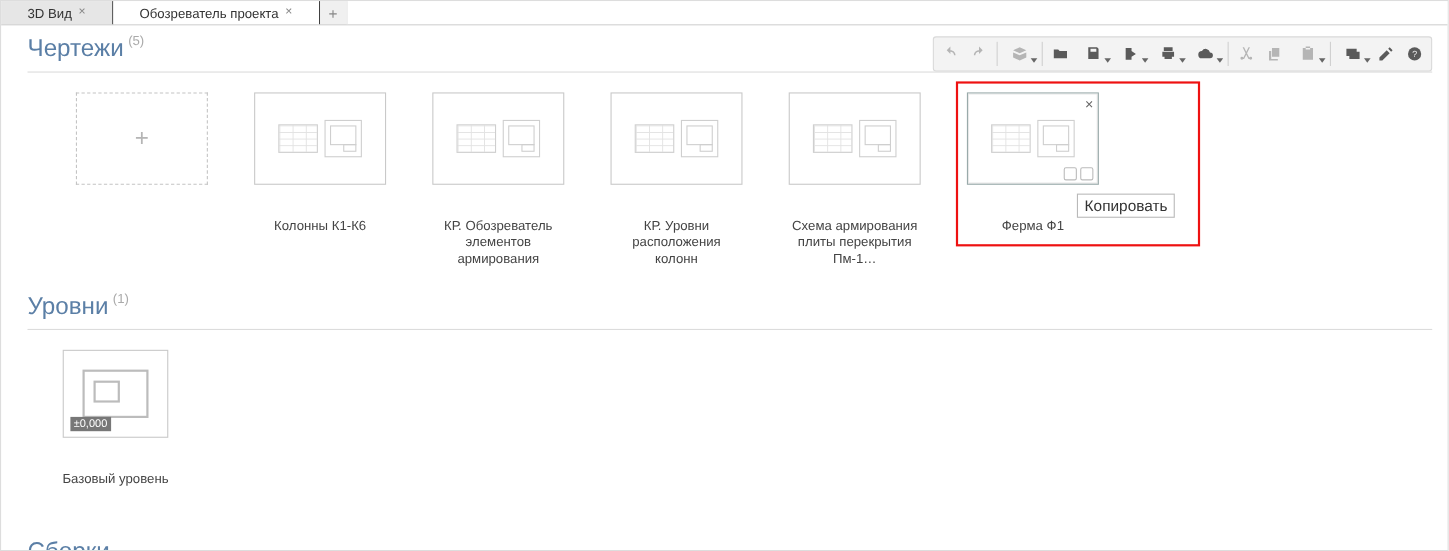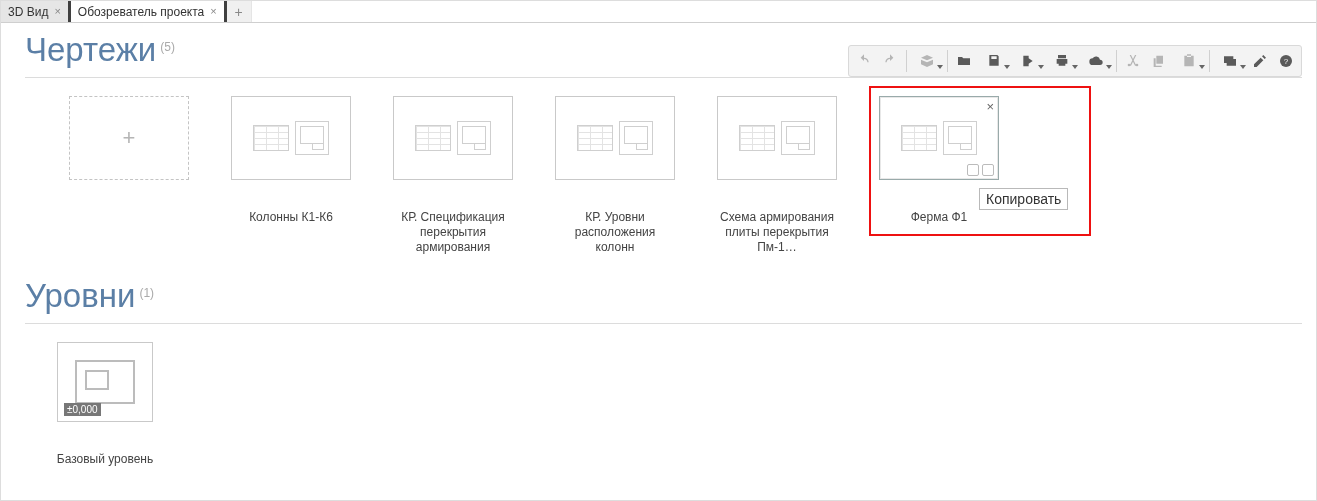--- a/index.html
+++ b/index.html
@@ -20,22 +20,22 @@
     display: flex;
     align-items: stretch;
     border-bottom: 1px solid #cfcfcf;
     height: 22px;
     background: #f0f0f0;
   }
   .tab {
     display: flex;
     align-items: center;
     gap: 6px;
-    padding: 0 7px;
-    border-right: 3px solid #404040;
+    padding: 0 24px;
+    border-right: 1px solid #404040;
     background: #e6e6e6;
     color: #333;
     cursor: default;
   }
   .tab.active { background: #fff; }
   .tab .close-x { color: #888; font-size: 11px; line-height: 1; }
   .tab-add {
     width: 24px; display:flex; align-items:center; justify-content:center;
     color:#888; font-size:14px; background:#f0f0f0;
   }
@@ -48,21 +48,21 @@
     justify-content:space-between;
     padding: 8px 14px 0 24px;
   }
 
   .section-title {
     display:flex; align-items:baseline; gap:4px;
     flex:1; position:relative;
     padding-bottom: 8px;
   }
   .section-title h2 {
-    margin:0; font-weight:300; font-size:33px; color:#5b7fa6;
+    margin:0; font-weight:300; font-size:22px; color:#5b7fa6;
   }
   .section-title .count { color:#aaa; font-size:12px; position:relative; top:-10px; }
   .section-hr {
     height:1px; background:#dcdcdc; margin: 0 14px 0 24px;
   }
 
   
   .toolbar {
     display:flex; align-items:center; gap:0;
     background:#f3f3f3;
@@ -298,21 +298,21 @@
     <div class="label">Колонны К1-К6</div>
   </div>
 
   <div class="card">
     <div class="thumb">
       <div class="sketch">
           <div class="sheet-table"></div>
           <div class="sheet-plan"></div>
         </div>
     </div>
-    <div class="label">КР. Спецификация перекрытия армирования</div>
+    <div class="label">КР. Обозреватель элементов армирования</div>
   </div>
 
   <div class="card">
     <div class="thumb">
       <div class="sketch">
           <div class="sheet-table"></div>
           <div class="sheet-plan"></div>
         </div>
     </div>
     <div class="label">КР. Уровни расположения колонн</div>

